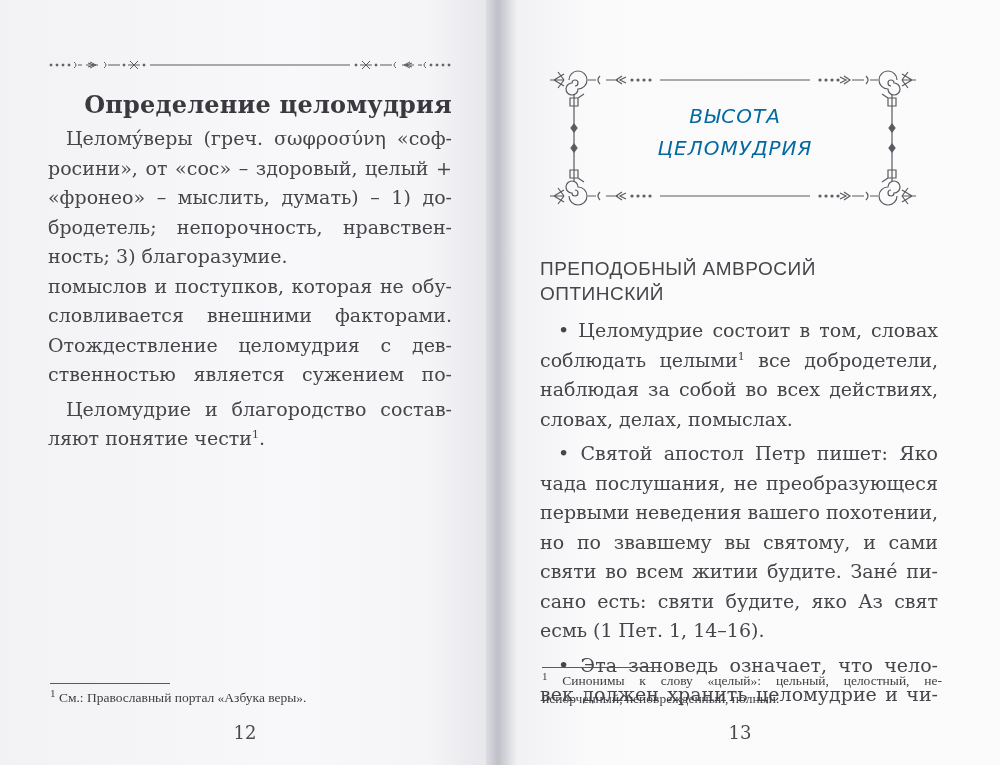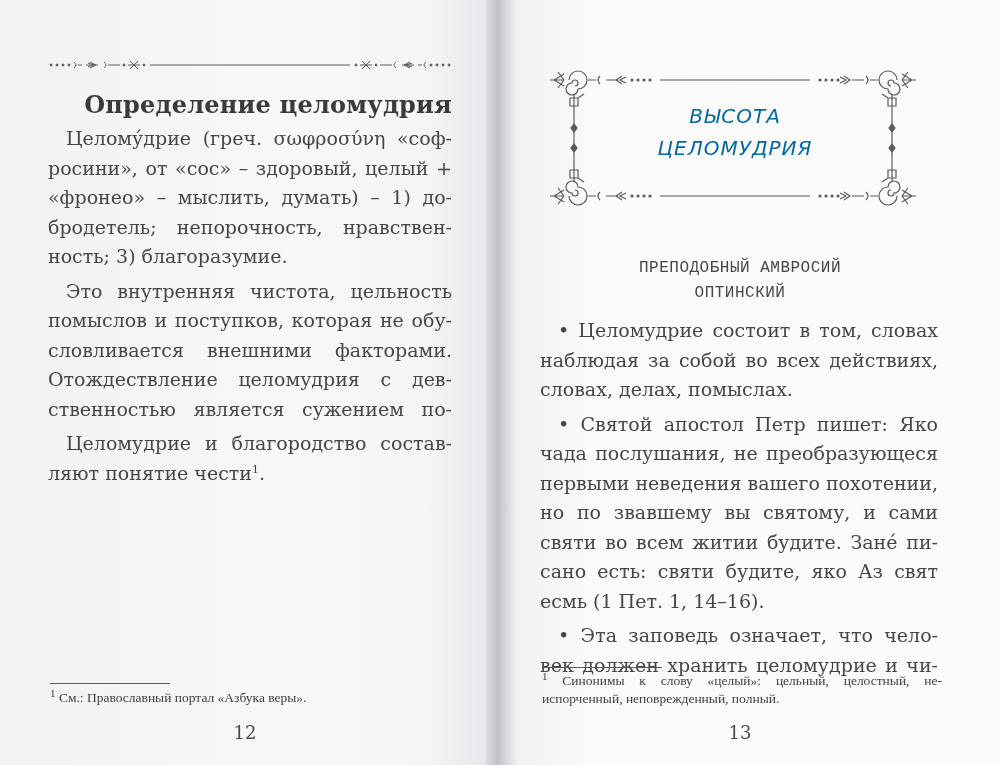--- a/index.html
+++ b/index.html
@@ -23,21 +23,21 @@
   .para-gap { margin-top: 5px; }
   sup { font-size: 11px; line-height: 0; vertical-align: super; }
 
   .footnote-rule { position: absolute; height: 1px; background: #5a5a5e; width: 120px; }
   .footnote { position: absolute; font-family: "Liberation Serif", serif; font-size: 13.5px; line-height: 18px; color: #3e3e42; }
   .page-number { position: absolute; font-size: 18px; color: #4a4a4e; text-align: center; width: 60px; }
 
   
   .frame { position: absolute; left: 548px; top: 58px; width: 370px; height: 160px; }
   .chapter-title { position: absolute; left: 600px; top: 100px; width: 270px; text-align: center; font-family: "DejaVu Sans", sans-serif; font-weight: 300; font-size: 20px; line-height: 32px; color: #0369a1; letter-spacing: 1px; font-style: italic; }
-  .author-title { position: absolute; left: 540px; top: 256px; width: 400px; text-align: center; font-family: Liberation Mono, monospace; font-size: 16px; line-height: 25px; color: #46464a; letter-spacing: 0.5px; }
+  .author-title { position: absolute; left: 540px; top: 256px; width: 400px; text-align: left; font-family: Liberation Sans, sans-serif; font-size: 19px; line-height: 25px; color: #46464a; letter-spacing: 0.5px; }
   .right-body { left: 540px; top: 316px; width: 398px; }
   .it { }
 </style>
 </head>
 <body>
 
 <div class="spread">
   <div class="page page-left"></div>
   <div class="spine"></div>
   <div class="page page-right"></div>
@@ -65,27 +65,26 @@
     <circle cx="383" cy="7" r="1"></circle>
       <circle cx="389" cy="7" r="1"></circle>
       <circle cx="395" cy="7" r="1"></circle>
       <circle cx="401" cy="7" r="1"></circle>
   </g>
 </svg>
 
 <div class="section-title">Определение целомудрия</div>
 
 <div class="body-text left-body">
-  <span class="line indent">Целому́дрие (греч. σωφροσύνη «соф-</span>
+  <span class="line indent">Целому́веры (греч. σωφροσύνη «соф-</span>
   <span class="line">росини», от «сос» – здоровый, целый +</span>
   <span class="line">«фронео» – мыслить, думать) – 1) до-</span>
   <span class="line">бродетель; непорочность, нравствен-</span>
   <span class="line last">ность; 3) благоразумие.</span>
 
-  <span class="line indent para-gap">Это внутренняя чистота, цельность</span>
   <span class="line">помыслов и поступков, которая не обу-</span>
   <span class="line">словливается внешними факторами.</span>
   <span class="line">Отождествление целомудрия с дев-</span>
   <span class="line">ственностью является сужением по-</span>
 
   <span class="line indent para-gap">Целомудрие и благородство состав-</span>
   <span class="line last"><span>ляют понятие чести</span><sup>1</sup><span>.</span></span>
 </div>
 
 <div class="footnote-rule" style="left:50px; top:683px;"></div>
@@ -147,20 +146,21 @@
   <div>ЦЕЛОМУДРИЯ</div>
 </div>
 
 <div class="author-title">
   <div>ПРЕПОДОБНЫЙ АМВРОСИЙ</div>
   <div>ОПТИНСКИЙ</div>
 </div>
 
 <div class="body-text right-body">
   <span class="line indent">• Целомудрие состоит в том, словах</span>
+  <span class="line"><span>соблюдать целыми</span><sup>1</sup> <span>все добродетели,</span></span>
   <span class="line">наблюдая за собой во всех действиях,</span>
   <span class="line last">словах, делах, помыслах.</span>
 
   <span class="line indent para-gap"><span>• Святой апостол Петр пишет: </span><span class="it">Яко</span></span>
   <span class="line it">чада послушания, не преобразующеся</span>
   <span class="line it">первыми неведения вашего похотении,</span>
   <span class="line it">но по звавшему вы святому, и сами</span>
   <span class="line it">святи во всем житии будите. Зане́ пи-</span>
   <span class="line it">сано есть: святи будите, яко Аз свят</span>
   <span class="line last"><span class="it">есмь</span><span> (1 Пет. 1, 14–16).</span></span>

